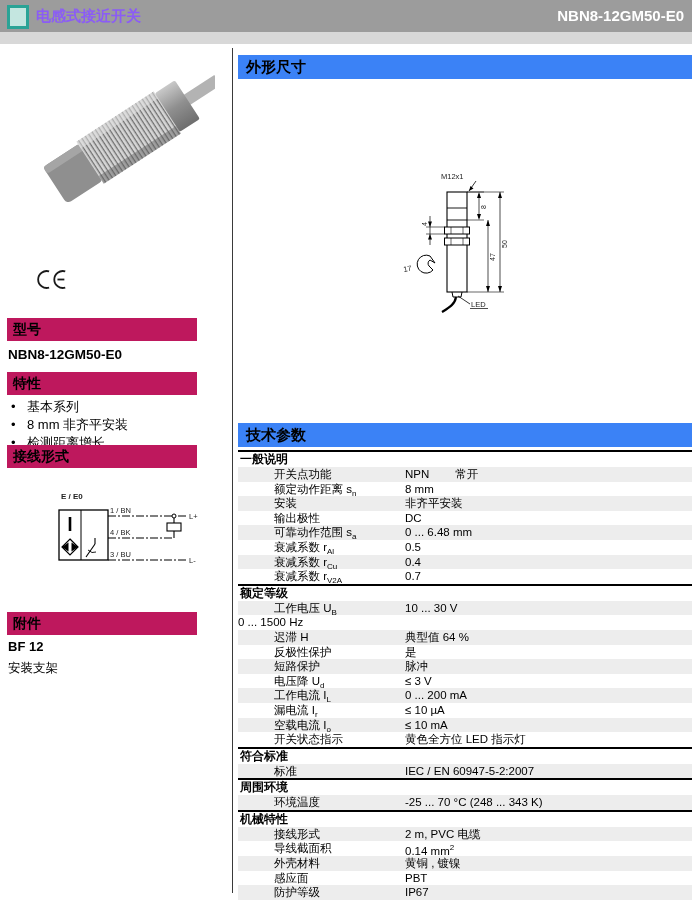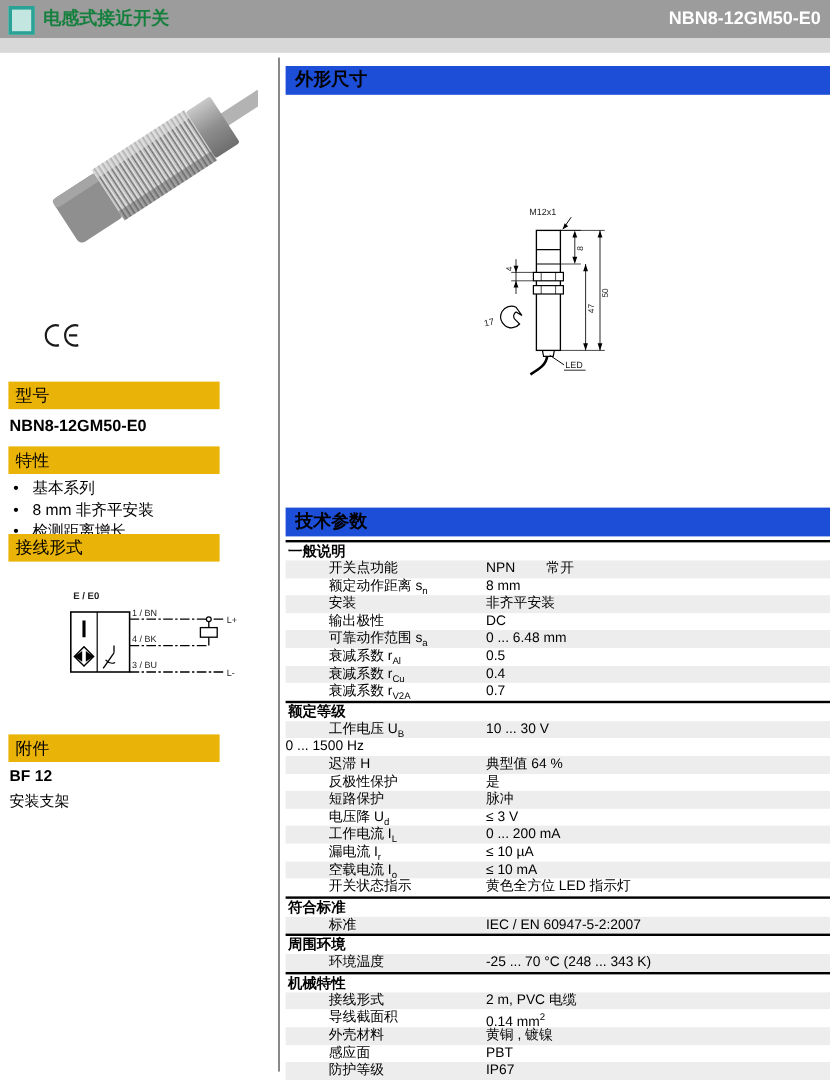--- a/index.html
+++ b/index.html
@@ -1,34 +1,34 @@
 <!DOCTYPE html>
 <html><head>
 <meta charset="utf-8">
 <style>
   html,body{margin:0;padding:0;background:#fff;}
   body{width:692px;height:900px;position:relative;font-family:"Liberation Sans","DejaVu Sans",sans-serif;color:#000;overflow:hidden;}
   .abs{position:absolute;}
   
   .topbar{left:0;top:0;width:692px;height:32px;background:#9c9c9c;}
-  .topbar-title{left:36px;top:0;height:32px;line-height:32px;color:#15803d;font-weight:bold;font-size:15px;}
+  .topbar-title{left:36px;top:0;height:32px;line-height:32px;color:#8b5cf6;font-weight:bold;font-size:15px;}
   .topbar-model{right:8px;top:0;height:32px;line-height:32px;color:#fff;font-weight:bold;font-size:15px;}
   .brand-icon{left:7px;top:5px;width:16px;height:18px;background:#c4e6e0;border:3px solid #2aa396;}
   .substrip{left:0;top:32px;width:692px;height:12px;background:#d8d8d8;}
   .vdivider{left:232px;top:48px;width:1px;height:845px;background:#3a3a3a;}
   
-  .sec-bar{left:7px;width:176px;height:23px;background:#eab308;font-weight:normal;font-size:14px;line-height:23px;padding-left:6px;box-sizing:border-box;}
+  .sec-bar{left:7px;width:190px;height:23px;background:#be185d;font-weight:bold;font-size:14px;line-height:23px;padding-left:6px;box-sizing:border-box;}
   .model-text{left:8px;top:347px;font-weight:bold;font-size:13.5px;}
   .features-list{left:8px;top:398px;width:220px;font-size:13px;line-height:18px;}
   .feat-item{display:flex;}
   .feat-bullet{width:16px;padding-left:3px;}
   .acc-name{left:8px;top:639px;font-weight:bold;font-size:13px;}
   .acc-desc{left:8px;top:660px;font-size:12.5px;}
   
-  .right-bar{width:454px;height:24px;background:#1d4ed8;font-weight:bold;font-size:15px;line-height:24px;padding-left:8px;box-sizing:border-box;}
+  .right-bar{width:454px;height:24px;background:#3b82f6;font-weight:bold;font-size:15px;line-height:24px;padding-left:8px;box-sizing:border-box;}
   .dim-bar{left:238px;top:55px;}
   
   .tech-table{left:238px;top:423px;width:454px;}
   .tech-bar{margin-bottom:3px;}
   .tech-group-header{border-top:2px solid #000;font-weight:bold;font-size:12px;height:15px;line-height:15px;padding-left:2px;}
   .tech-row{display:flex;height:14.6px;line-height:14.6px;font-size:11.5px;white-space:nowrap;}
   .tech-row.shade{background:#ededed;}
   .tech-row .lbl{width:167px;box-sizing:border-box;padding-left:36px;}
   .tech-row .val{flex:1;}
   .tech-row sub{font-size:8px;}

